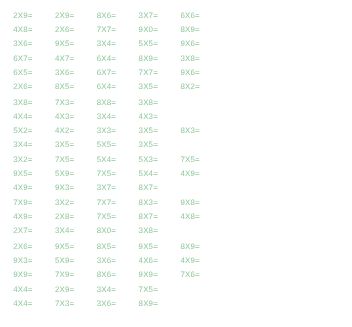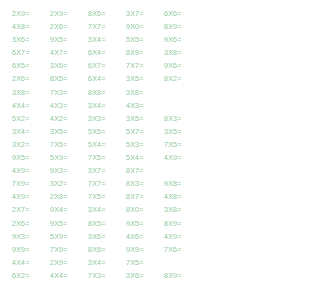--- a/index.html
+++ b/index.html
@@ -105,21 +105,20 @@
       <div class="problem-cell">5X2=</div>
       <div class="problem-cell">4X2=</div>
       <div class="problem-cell">3X3=</div>
       <div class="problem-cell">3X5=</div>
       <div class="problem-cell">8X3=</div>
     </div>
     <div class="problem-row">
       <div class="problem-cell">3X4=</div>
       <div class="problem-cell">3X5=</div>
       <div class="problem-cell">5X5=</div>
-      <div class="problem-cell">5X7=</div>
       <div class="problem-cell">3X5=</div>
     </div>
     <div class="problem-row">
       <div class="problem-cell">3X2=</div>
       <div class="problem-cell">7X5=</div>
       <div class="problem-cell">5X4=</div>
       <div class="problem-cell">5X3=</div>
       <div class="problem-cell">7X5=</div>
     </div>
     <div class="problem-row">
@@ -144,21 +143,20 @@
     </div>
     <div class="problem-row">
       <div class="problem-cell">4X9=</div>
       <div class="problem-cell">2X8=</div>
       <div class="problem-cell">7X5=</div>
       <div class="problem-cell">8X7=</div>
       <div class="problem-cell">4X8=</div>
     </div>
     <div class="problem-row">
       <div class="problem-cell">2X7=</div>
-      <div class="problem-cell">9X4=</div>
       <div class="problem-cell">3X4=</div>
       <div class="problem-cell">8X0=</div>
       <div class="problem-cell">3X8=</div>
     </div>
     <div class="problem-row">
       <div class="problem-cell">2X6=</div>
       <div class="problem-cell">9X5=</div>
       <div class="problem-cell">8X5=</div>
       <div class="problem-cell">9X5=</div>
       <div class="problem-cell">8X9=</div>
@@ -177,19 +175,18 @@
       <div class="problem-cell">9X9=</div>
       <div class="problem-cell">7X6=</div>
     </div>
     <div class="problem-row">
       <div class="problem-cell">4X4=</div>
       <div class="problem-cell">2X9=</div>
       <div class="problem-cell">3X4=</div>
       <div class="problem-cell">7X5=</div>
     </div>
     <div class="problem-row">
-      <div class="problem-cell">6X2=</div>
       <div class="problem-cell">4X4=</div>
       <div class="problem-cell">7X3=</div>
       <div class="problem-cell">3X6=</div>
       <div class="problem-cell">8X9=</div>
     </div>
   </div>
 
 </body></html>

